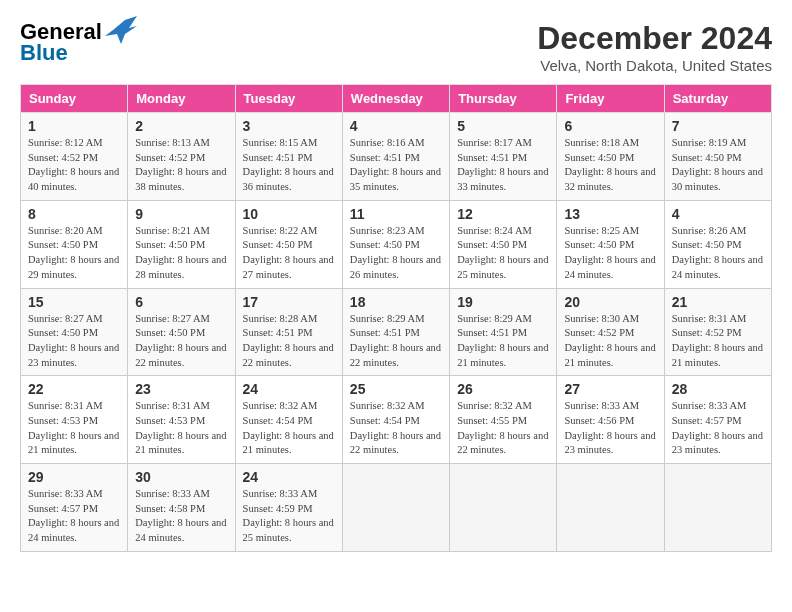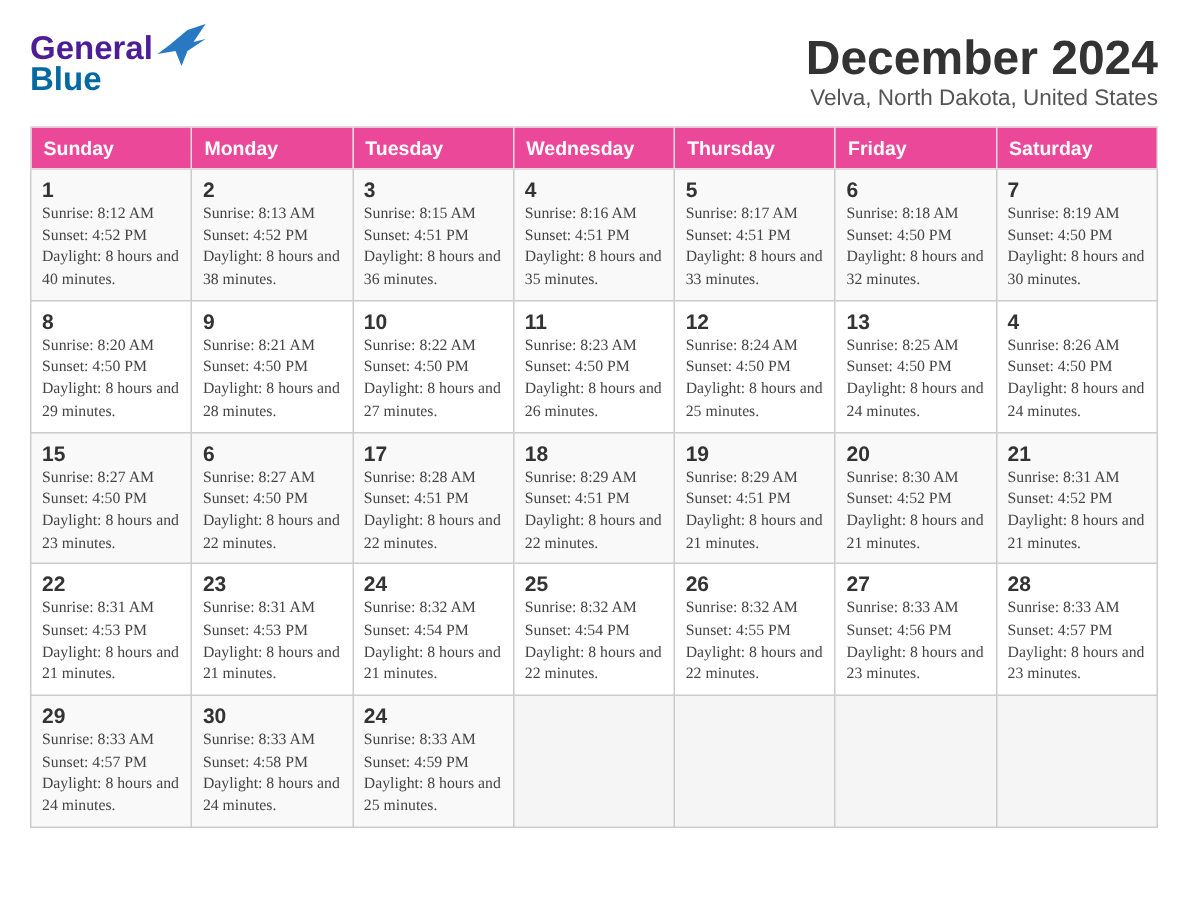--- a/index.html
+++ b/index.html
@@ -75,21 +75,21 @@
     }
   </style>
 </head>
 <body>
 
 <div class="header">
   <div class="logo">
     <div>
       <div style="display:flex; align-items:center;">
         <div style="font-size:22px; font-weight:bold; line-height:1.1;">
-          <span style="color:#4c1d95;">General</span>
+          <span style="color:#000000;">General</span>
         </div>
         <svg width="32" height="28" viewBox="0 0 32 28" style="margin-left:3px; margin-top:-4px;">
           <polygon points="8,14 20,4 32,0 24,12 32,10 20,18 16,28 12,18 0,20" fill="#2979c2"></polygon>
         </svg>
       </div>
       <div style="font-size:22px; font-weight:bold; color:#0369a1; margin-top:-4px;">Blue</div>
     </div>
   </div>
   <div class="title-block">
     <div class="month-title">December 2024</div>

